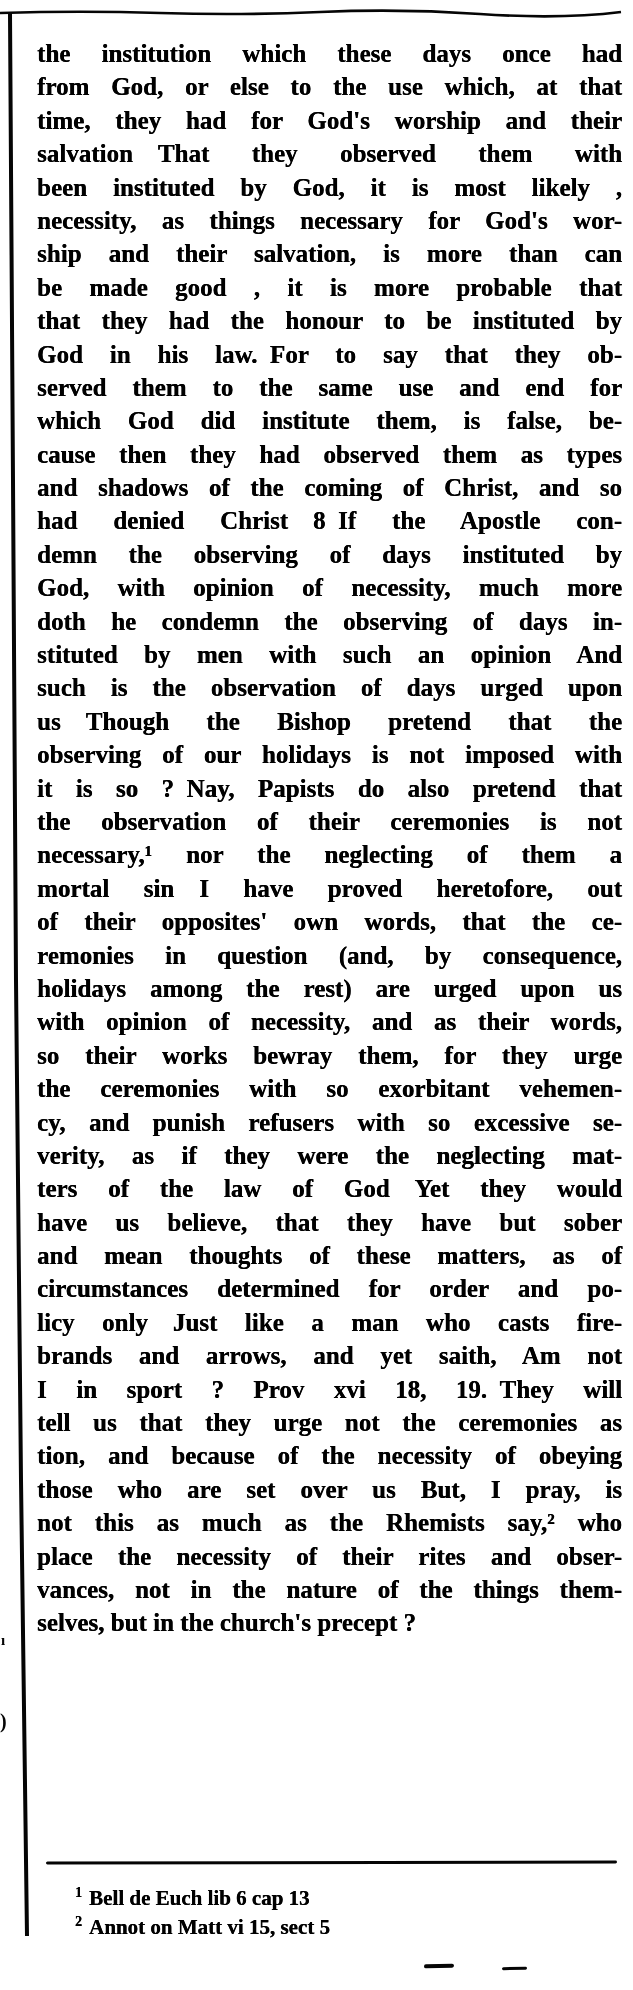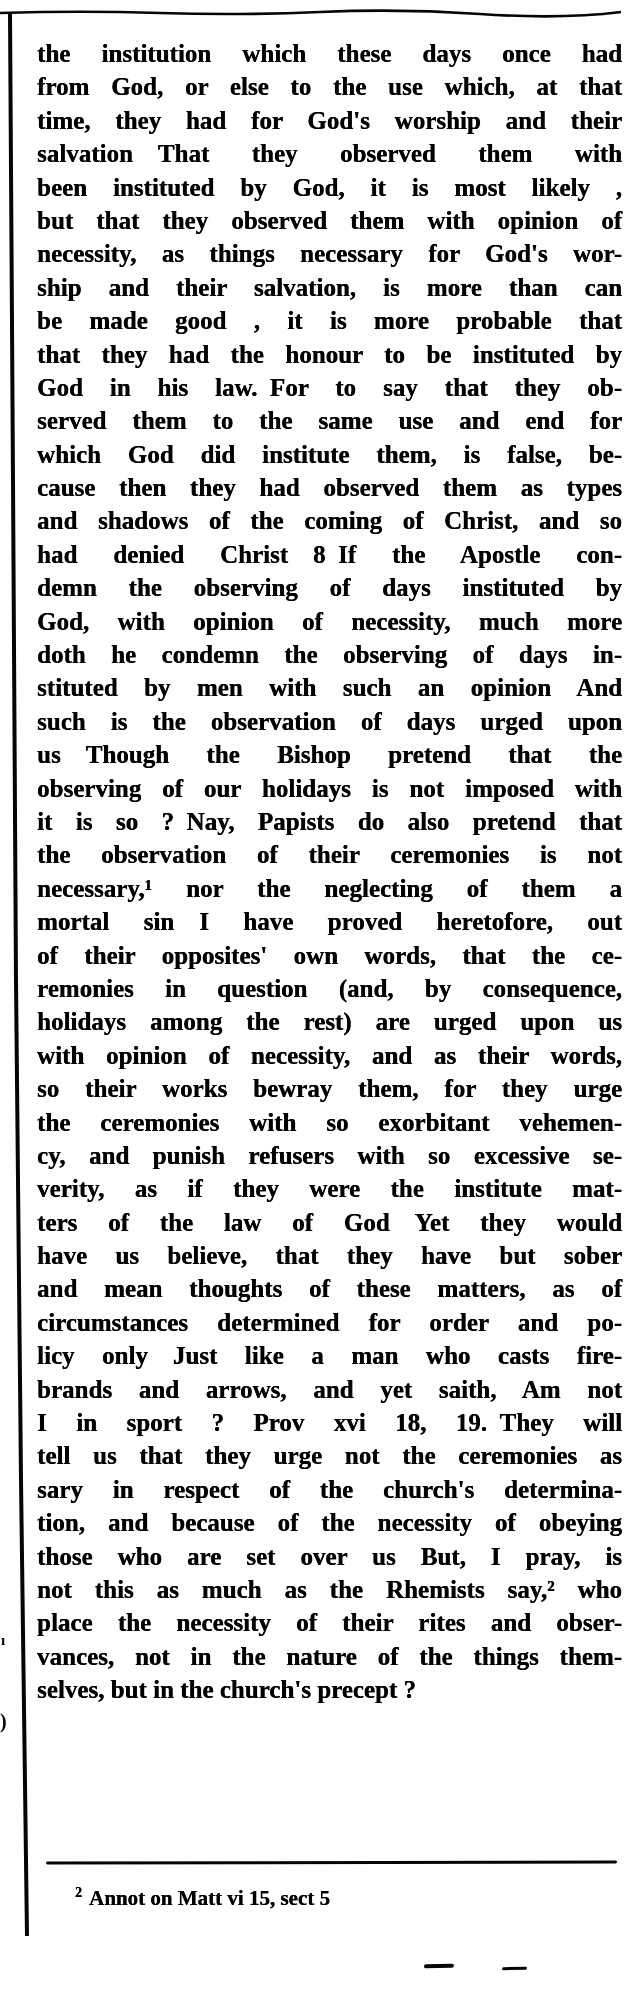--- a/index.html
+++ b/index.html
@@ -55,21 +55,20 @@
     <path d="M0 13 Q80 10.5 160 13 T320 12 T480 14 T621 12" fill="none" stroke="#050505" stroke-width="2.6"></path>
     <polyline points="10,13 13,480 16,980 21,1480 27,1936" fill="none" stroke="#050505" stroke-width="4"></polyline>
   </svg>
 
   <div class="body-text" id="body-lines">
       <div class="line">the institution which these days once had</div>
       <div class="line">from God, or else to the use which, at that</div>
       <div class="line">time, they had for God's worship and their</div>
       <div class="line">salvation That they observed them with</div>
       <div class="line">been instituted by God, it is most likely ,</div>
-      <div class="line">but that they observed them with opinion of</div>
       <div class="line">necessity, as things necessary for God's wor-</div>
       <div class="line">ship and their salvation, is more than can</div>
       <div class="line">be made good , it is more probable that</div>
       <div class="line">that they had the honour to be instituted by</div>
       <div class="line">God in his law. For to say that they ob-</div>
       <div class="line">served them to the same use and end for</div>
       <div class="line">which God did institute them, is false, be-</div>
       <div class="line">cause then they had observed them as types</div>
       <div class="line">and shadows of the coming of Christ, and so</div>
       <div class="line">had denied Christ 8 If the Apostle con-</div>
@@ -84,41 +83,41 @@
       <div class="line">the observation of their ceremonies is not</div>
       <div class="line">necessary,¹ nor the neglecting of them a</div>
       <div class="line">mortal sin I have proved heretofore, out</div>
       <div class="line">of their opposites' own words, that the ce-</div>
       <div class="line">remonies in question (and, by consequence,</div>
       <div class="line">holidays among the rest) are urged upon us</div>
       <div class="line">with opinion of necessity, and as their words,</div>
       <div class="line">so their works bewray them, for they urge</div>
       <div class="line">the ceremonies with so exorbitant vehemen-</div>
       <div class="line">cy, and punish refusers with so excessive se-</div>
-      <div class="line">verity, as if they were the institute mat-</div>
+      <div class="line">verity, as if they were the neglecting mat-</div>
       <div class="line">ters of the law of God Yet they would</div>
       <div class="line">have us believe, that they have but sober</div>
       <div class="line">and mean thoughts of these matters, as of</div>
       <div class="line">circumstances determined for order and po-</div>
       <div class="line">licy only Just like a man who casts fire-</div>
       <div class="line">brands and arrows, and yet saith, Am not</div>
       <div class="line">I in sport ? Prov xvi 18, 19. They will</div>
       <div class="line">tell us that they urge not the ceremonies as</div>
-      <div class="line">sary in respect of the church's determina-</div>
       <div class="line">tion, and because of the necessity of obeying</div>
       <div class="line">those who are set over us But, I pray, is</div>
       <div class="line">not this as much as the Rhemists say,² who</div>
       <div class="line">place the necessity of their rites and obser-</div>
       <div class="line">vances, not in the nature of the things them-</div>
       <div class="line last">selves, but in the church's precept ?</div>
     </div>
 
   <div class="footnote-rule"></div>
 
   <div class="footnotes" id="footnotes">
+      <div class="footnote"><sup>1</sup><span>Bell de Euch lib 6 cap 13</span></div>
       <div class="footnote"><sup>2</sup><span>Annot on Matt vi 15, sect 5</span></div>
     </div>
 
   <div class="margin-mark mark-tick">ı</div>
   <div class="margin-mark mark-paren">)</div>
 
   <div class="ink-dash dash-1"></div>
   <div class="ink-dash dash-2"></div>
 
 </div>

